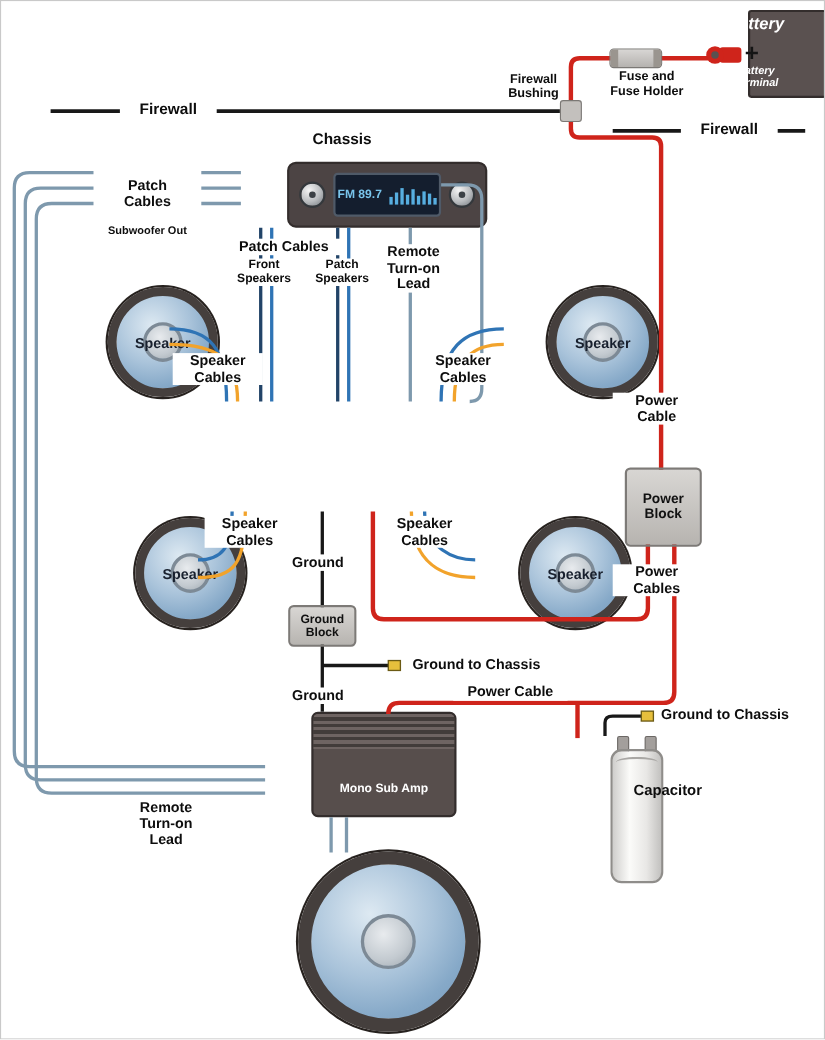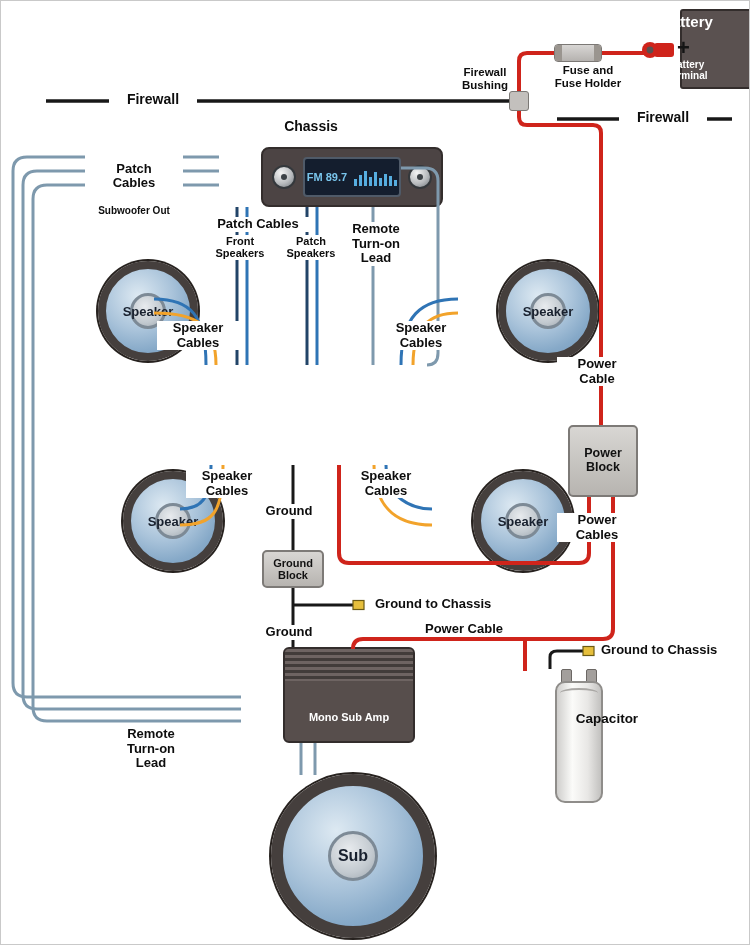--- a/index.html
+++ b/index.html
@@ -13,21 +13,21 @@
   .w-fw{stroke-width:3.5;}
   .w-thin{stroke-width:3;}
   .tip{stroke:#6b5a14;stroke-width:1.2;}
   
   .lbl{position:absolute;z-index:3;font-weight:bold;color:#0d0d0d;text-align:center;
        white-space:pre-line;line-height:1.12;font-size:13px;}
   .lbl.bg{background:#fff;}
   .lbl.sm{font-size:11px;}
   .lbl.md{font-size:11.5px;}
   .lbl.lg{font-size:14px;}
-  .lbl.white{color:#ffffff;}
+  .lbl.white{color:#ffffff;font-style:italic;}
   
   .darkbox{position:absolute;background:#574e4c;border:2px solid #332d2c;border-radius:6px;box-sizing:border-box;}
   .battery{background:#5a5150;border-radius:3px;}
   .receiver{background:#4c4444;border-radius:8px;}
   .knob{position:absolute;top:16px;width:24px;height:24px;border-radius:50%;box-sizing:border-box;
         background:radial-gradient(circle at 35% 30%,#f4f4f4,#b9bcbf 55%,#70767c);border:2px solid #34383c;}
   .knob::after{content:"";position:absolute;left:7px;top:7px;width:6px;height:6px;border-radius:50%;background:#3c4146;}
   .knob.kl{left:9px;} .knob.kr{right:9px;}
   .display{position:absolute;left:40px;right:40px;top:8px;bottom:8px;background:#141e2e;border:2px solid #4f5a68;
            border-radius:4px;display:flex;align-items:center;justify-content:center;gap:7px;}
@@ -104,21 +104,20 @@
   <div class="speaker under" style="left:80px;top:470px;">
     <span class="cap"></span>
     <span class="sp-label">Speaker</span>
   </div>
   <div class="speaker under" style="left:430px;top:470px;">
     <span class="cap"></span>
     <span class="sp-label">Speaker</span>
   </div>
   <div class="speaker big under" style="left:228px;top:773px;">
     <span class="cap"></span>
-    <span class="sp-label">Sub</span>
   </div>
 
   <div class="darkbox under" style="left:240px;top:646px;width:132px;height:96px;">
     <span class="fins short"></span>
     <span class="amp-label" style="bottom:18px;font-size:11px;">Mono Sub Amp</span>
   </div>
 
   <div class="post under" style="left:518px;top:668px;"></div>
   <div class="post under" style="left:543px;top:668px;"></div>
   <div class="capacitor under" style="left:512px;top:680px;width:48px;height:122px;"></div>

